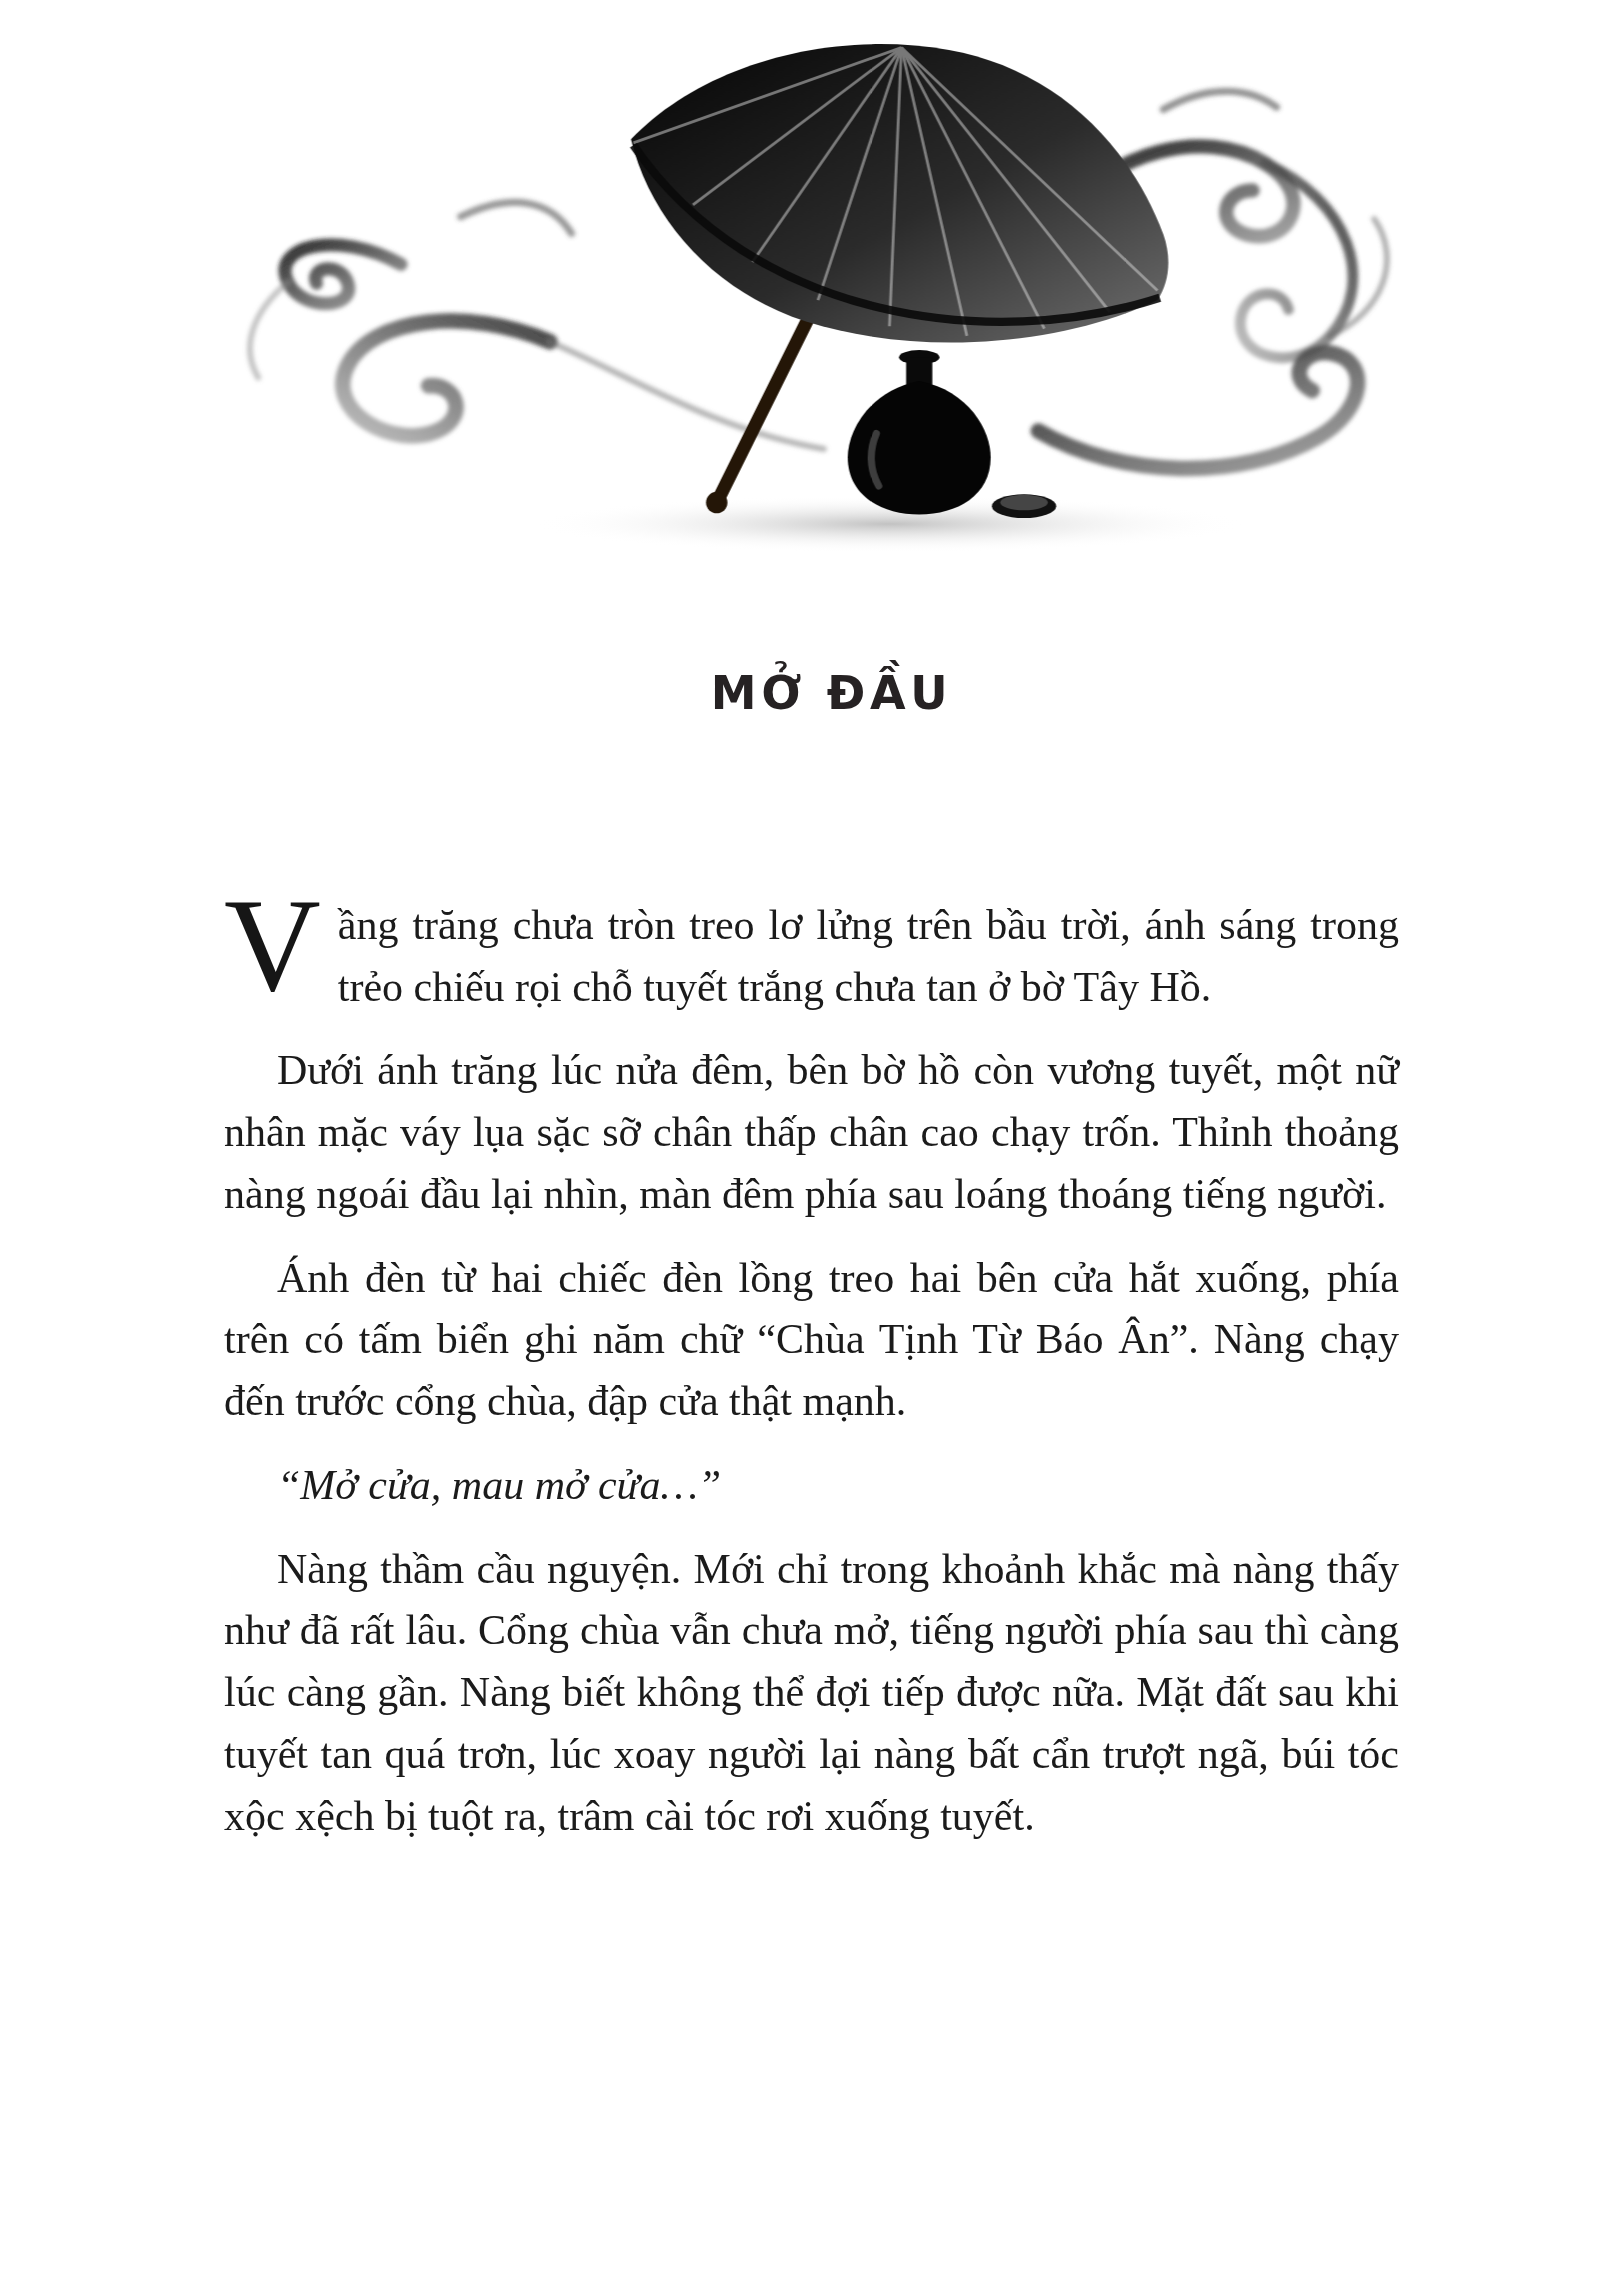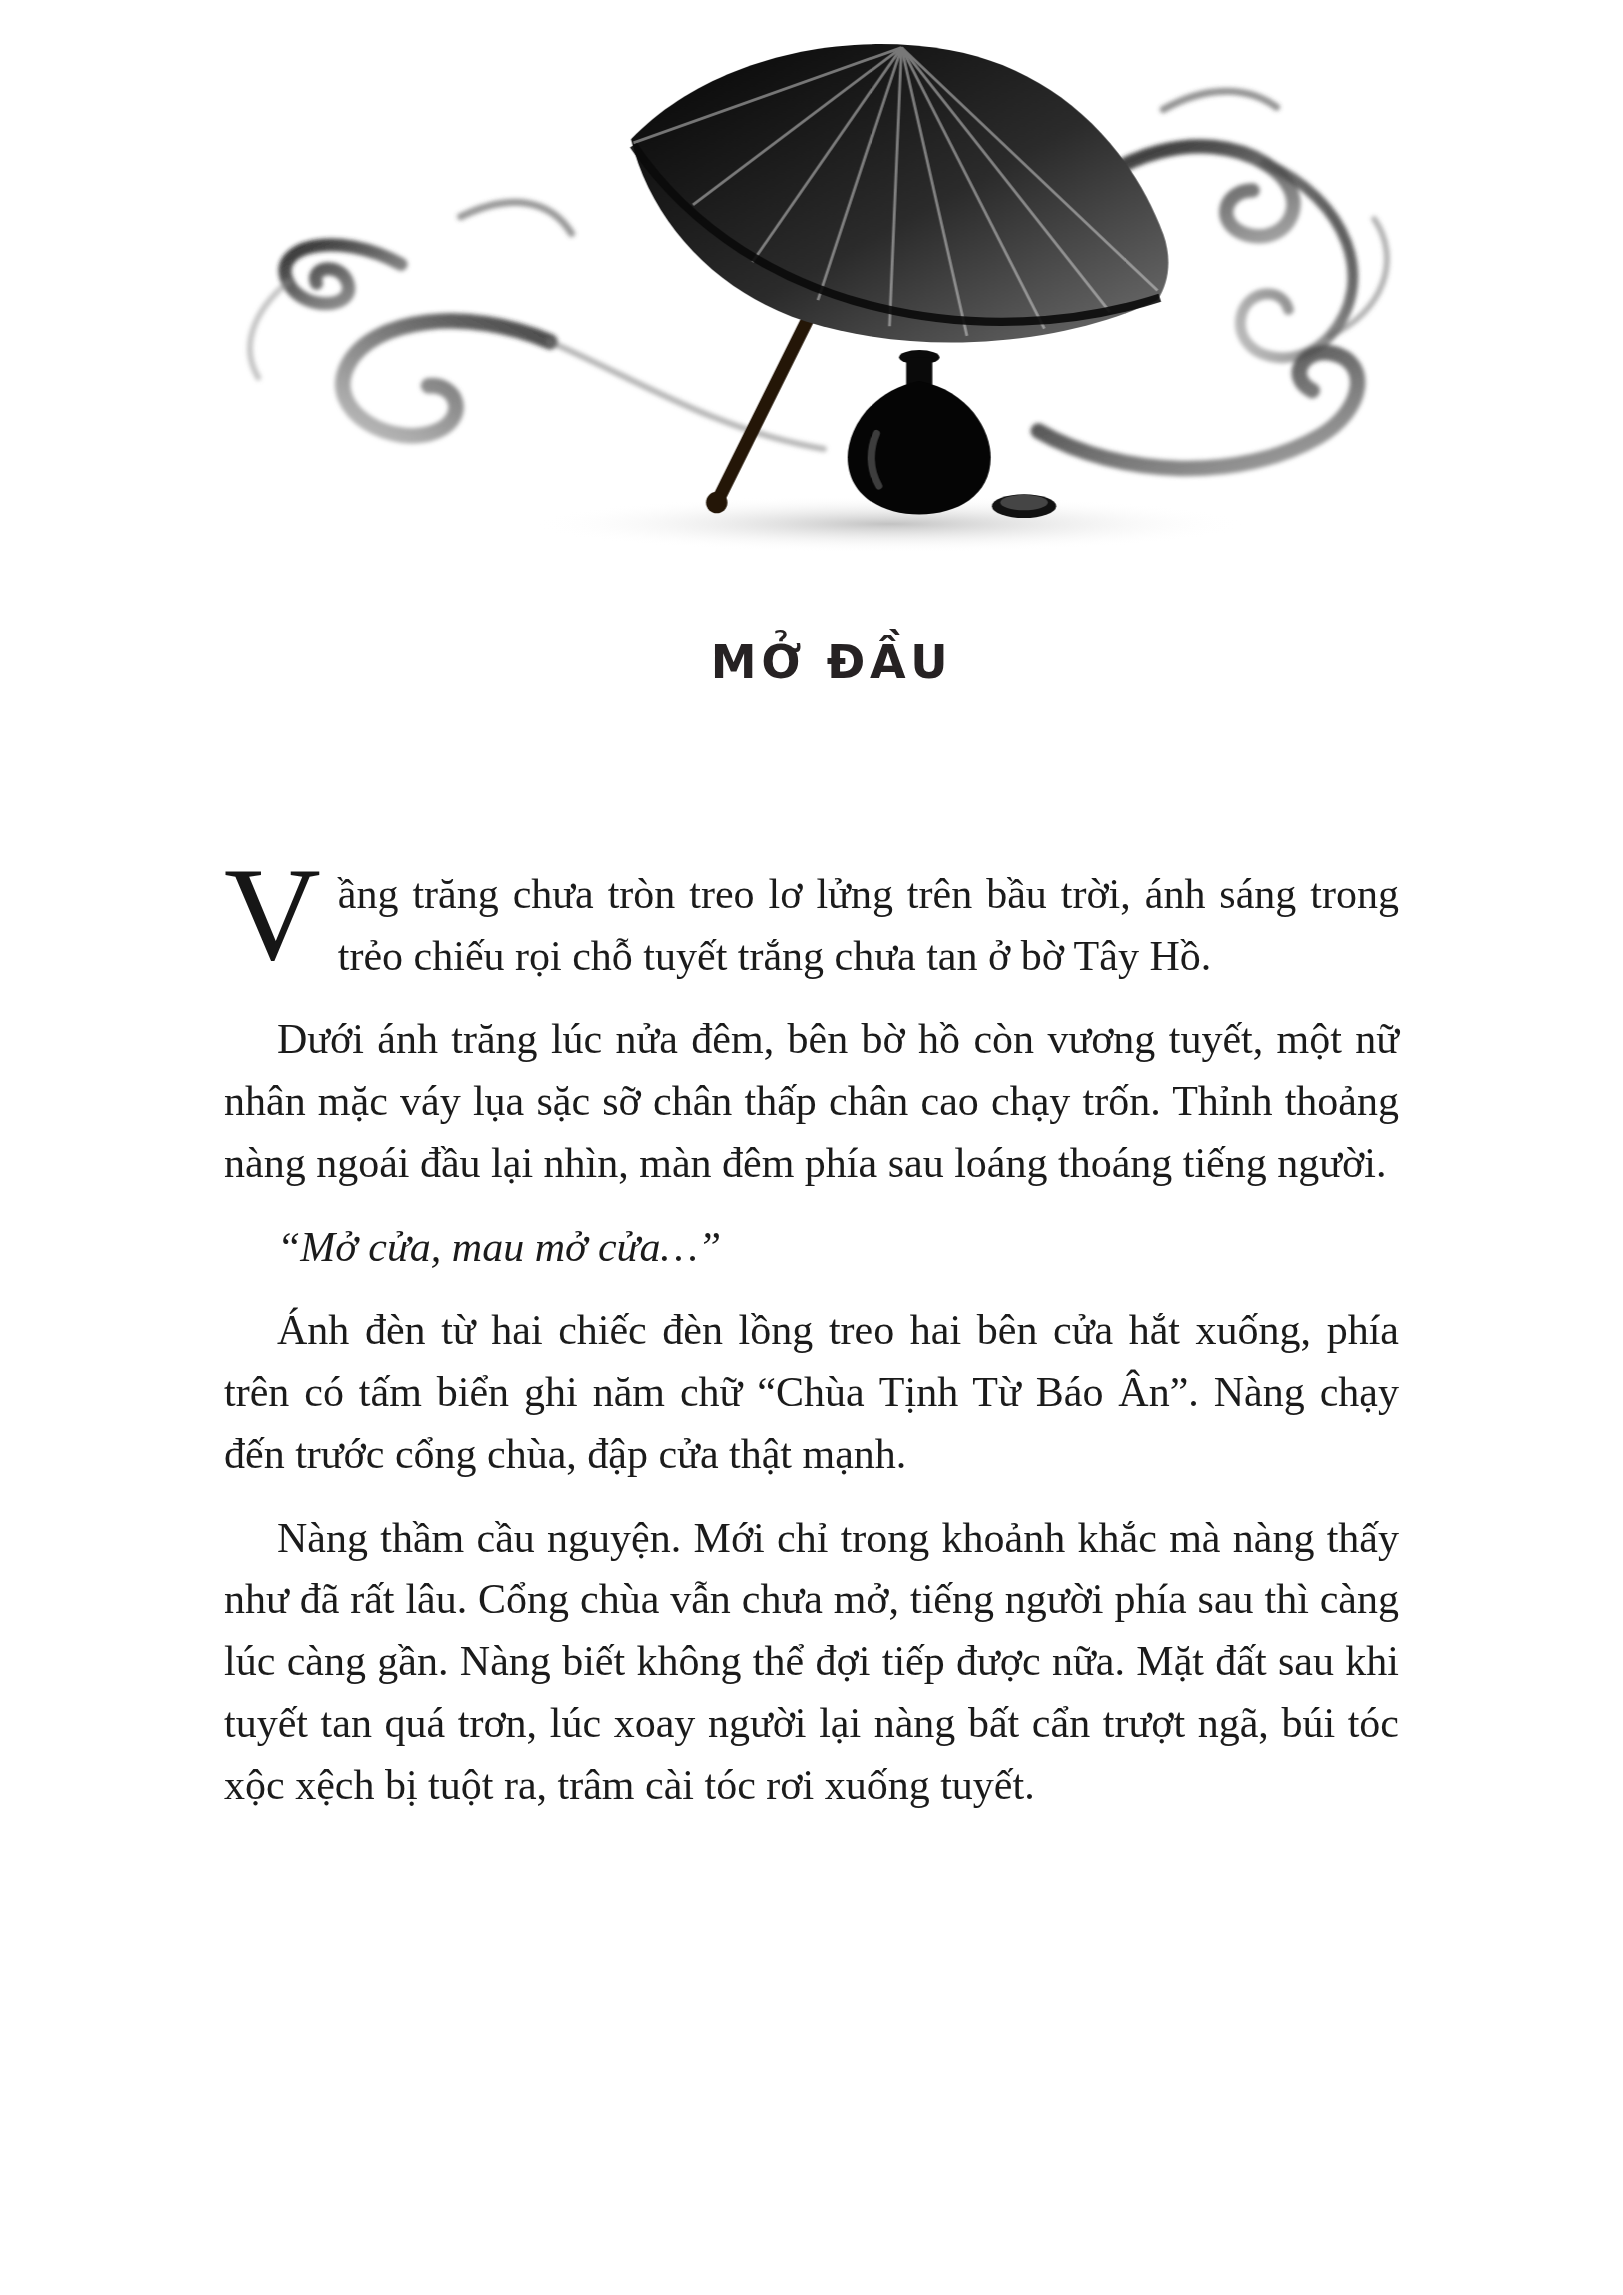--- a/index.html
+++ b/index.html
@@ -12,21 +12,21 @@
     font-family: "Liberation Serif", "DejaVu Serif", serif;
     color: #1b1b1b;
   }
   .illustration {
     margin: 38px auto 0 auto;
     width: 1318px;
     height: 536px;
   }
   .illustration svg { display: block; width: 100%; height: 100%; }
   .heading {
-    margin-top: 61px;
+    margin-top: 92px;
     text-align: center;
     font-family: "DejaVu Sans", "Liberation Sans", sans-serif;
     font-weight: 900;
     font-size: 46px;
     letter-spacing: 4.7px;
     color: #262223;
     padding-left: 40px;
   }
   .body-text {
     width: 1175px;
@@ -125,19 +125,19 @@
         <ellipse cx="728" cy="390" rx="20" ry="6.5" fill="#454545"></ellipse>
       </g>
     </svg>
   </div>
 
   <h1 class="heading">MỞ ĐẦU</h1>
 
   <section class="body-text">
       <p class="para first"><span class="dropcap">V</span>ầng trăng chưa tròn treo lơ lửng trên bầu trời, ánh sáng trong trẻo chiếu rọi chỗ tuyết trắng chưa tan ở bờ Tây Hồ.</p>
       <p class="para">Dưới ánh trăng lúc nửa đêm, bên bờ hồ còn vương tuyết, một nữ nhân mặc váy lụa sặc sỡ chân thấp chân cao chạy trốn. Thỉnh thoảng nàng ngoái đầu lại nhìn, màn đêm phía sau loáng thoáng tiếng người.</p>
+      <p class="para">Ánh đèn từ hai chiếc đèn lồng treo hai bên cửa hắt xuống, phía trên có tấm biển ghi năm chữ “Chùa Tịnh Từ Báo Ân”. Nàng chạy đến trước cổng chùa, đập cửa thật mạnh.</p>
       <p class="para italic">“Mở cửa, mau mở cửa…”</p>
-      <p class="para">Ánh đèn từ hai chiếc đèn lồng treo hai bên cửa hắt xuống, phía trên có tấm biển ghi năm chữ “Chùa Tịnh Từ Báo Ân”. Nàng chạy đến trước cổng chùa, đập cửa thật mạnh.</p>
       <p class="para">Nàng thầm cầu nguyện. Mới chỉ trong khoảnh khắc mà nàng thấy như đã rất lâu. Cổng chùa vẫn chưa mở, tiếng người phía sau thì càng lúc càng gần. Nàng biết không thể đợi tiếp được nữa. Mặt đất sau khi tuyết tan quá trơn, lúc xoay người lại nàng bất cẩn trượt ngã, búi tóc xộc xệch bị tuột ra, trâm cài tóc rơi xuống tuyết.</p>
     </section>
 
 </div>
 
 
 </body></html>

